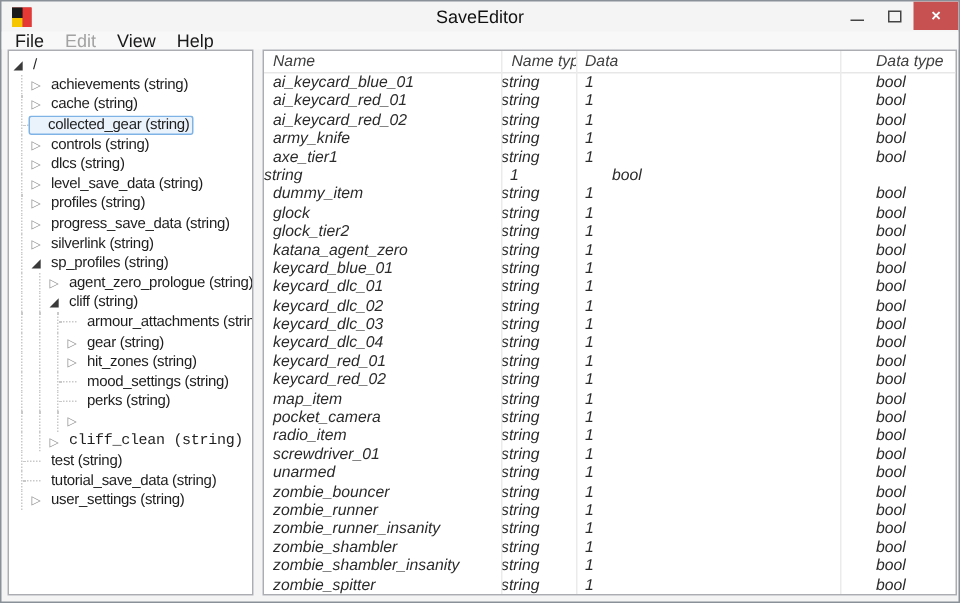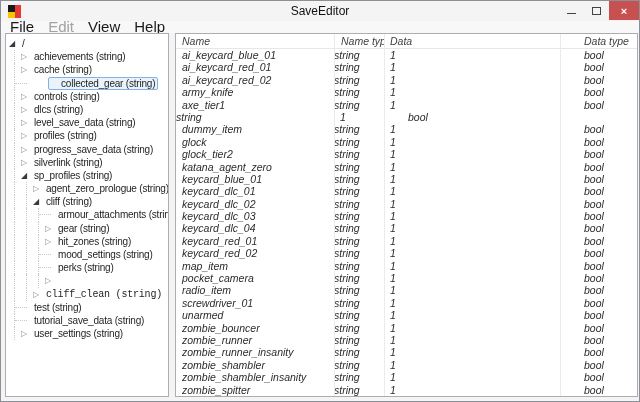--- a/index.html
+++ b/index.html
@@ -24,21 +24,21 @@
     font-size:12px;color:#111;
   }
   .win-controls{position:absolute;right:0;top:0;display:flex;height:19px;}
   .win-btn{width:25px;display:flex;align-items:center;justify-content:center;cursor:default;}
   .glyph-min{width:9px;height:0;border-bottom:1px solid #444;margin-top:6px;}
   .glyph-max{width:9px;height:8px;border:1px solid #444;background:transparent;}
   .btn-close{width:30px;background:#c75050;color:#fff;font-size:11px;font-weight:bold;}
   
   .menubar{
     display:flex;height:12px;line-height:12px;padding-left:2px;
-    font-size:15px;background:#f8f8f8;
+    font-size:12px;background:#f8f8f8;
   }
   .menu-item{padding:0 7px;color:#1a1a1a;}
   .menu-item.disabled{color:#a2a2a2;}
   
   .panel{position:absolute;background:#fff;border:1px solid #abadb3;overflow:hidden;}
   #tree-panel{left:4px;top:32px;width:164px;height:364px;}
   #table-panel{left:174px;top:32px;width:463px;height:364px;}
   
   .tree{padding-top:3px;}
   .tree-row{position:relative;height:13.2px;line-height:13.2px;font-size:10px;
@@ -105,21 +105,21 @@
           <span class="tree-label" style="left: 25px;">achievements (string)</span>
         </div>
         <div class="tree-row">
           <span class="guide" style="left: 8px;"></span>
           <span class="expander collapsed" style="left: 15px;">▷</span>
           <span class="tree-label" style="left: 25px;">cache (string)</span>
         </div>
         <div class="tree-row">
           <span class="guide" style="left: 8px;"></span>
           <span class="leaf-dash" style="left: 9px;"></span>
-          <span class="tree-label selected" style="left: 42px; padding-left: 12px;">collected_gear (string)</span>
+          <span class="tree-label selected" style="left: 13px; padding-left: 12px;">collected_gear (string)</span>
         </div>
         <div class="tree-row">
           <span class="guide" style="left: 8px;"></span>
           <span class="expander collapsed" style="left: 15px;">▷</span>
           <span class="tree-label" style="left: 25px;">controls (string)</span>
         </div>
         <div class="tree-row">
           <span class="guide" style="left: 8px;"></span>
           <span class="expander collapsed" style="left: 15px;">▷</span>
           <span class="tree-label" style="left: 25px;">dlcs (string)</span>

